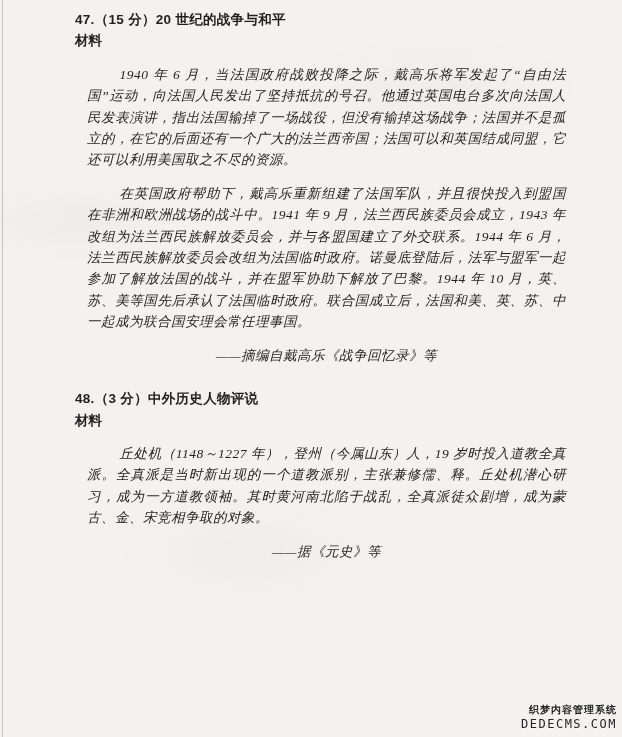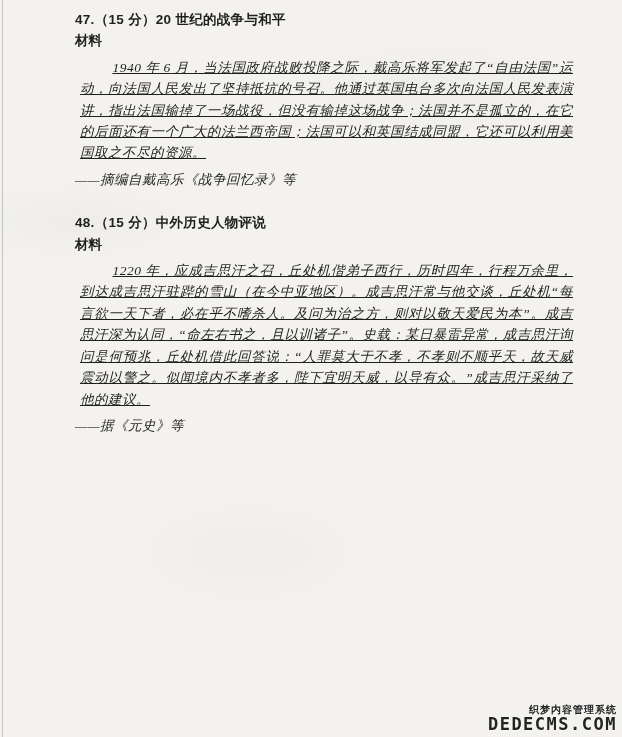--- a/index.html
+++ b/index.html
@@ -34,30 +34,29 @@
   .q-header {
     font-family: "Liberation Sans", sans-serif;
     font-weight: bold;
     letter-spacing: 0.3px;
   }
   .material-label {
     font-family: "Liberation Sans", sans-serif;
     font-weight: bold;
   }
   .material {
-    margin: 5px;
+    margin: 12px;
     text-indent: 2.4em;
     text-align: justify;
     font-style: italic;
     letter-spacing: 0.5px;
-    text-decoration: underline;
   }
   .source {
     margin: 0;
-    text-align: left;
+    text-align: center;
     font-style: italic;
     letter-spacing: 0.5px;
   }
   .subq {
     margin: 0 0 0 5px;
     padding-left: 27px;
     text-indent: -27px;
     text-align: justify;
     font-family: "Liberation Serif", serif;
   }
@@ -71,46 +70,47 @@
   }
   .watermark-cn {
     font-family: "Liberation Sans", sans-serif;
     font-weight: bold;
     font-size: 10px;
     line-height: 15px;
     letter-spacing: 1px;
   }
   .watermark-en {
     font-family: "DejaVu Sans Mono", monospace;
-    font-weight: bold;
-    font-size: 17px;
+    font-weight: normal;
+    font-size: 12px;
     line-height: 15px;
     letter-spacing: 1.5px;
     padding-left: 36px;
   }
 </style>
 </head>
 <body>
 
 <div class="page">
   <div class="scan-edge"></div>
 
   <div class="content">
 
     <section class="section-47">
       <div class="q-header">47.（15 分）20 世纪的战争与和平</div>
       <div class="material-label">材料</div>
       <p class="material">1940 年 6 月，当法国政府战败投降之际，戴高乐将军发起了“自由法国”运动，向法国人民发出了坚持抵抗的号召。他通过英国电台多次向法国人民发表演讲，指出法国输掉了一场战役，但没有输掉这场战争；法国并不是孤立的，在它的后面还有一个广大的法兰西帝国；法国可以和英国结成同盟，它还可以利用美国取之不尽的资源。</p>
+      <p class="material">在英国政府帮助下，戴高乐重新组建了法国军队，并且很快投入到盟国在非洲和欧洲战场的战斗中。1941 年 9 月，法兰西民族委员会成立，1943 年改组为法兰西民族解放委员会，并与各盟国建立了外交联系。1944 年 6 月，法兰西民族解放委员会改组为法国临时政府。诺曼底登陆后，法军与盟军一起参加了解放法国的战斗，并在盟军协助下解放了巴黎。1944 年 10 月，英、苏、美等国先后承认了法国临时政府。联合国成立后，法国和美、英、苏、中一起成为联合国安理会常任理事国。</p>
       <div class="source">——摘编自戴高乐《战争回忆录》等</div>
     </section>
 
     <section class="section-48">
-      <div class="q-header">48.（15 分）中外历史人物评说</div>
+      <div class="q-header">48.（3 分）中外历史人物评说</div>
       <div class="material-label">材料</div>
-      <p class="material">1220 年，应成吉思汗之召，丘处机偕弟子西行，历时四年，行程万余里，到达成吉思汗驻跸的雪山（在今中亚地区）。成吉思汗常与他交谈，丘处机“每言欲一天下者，必在乎不嗜杀人。及问为治之方，则对以敬天爱民为本”。成吉思汗深为认同，“命左右书之，且以训诸子”。史载：某日暴雷异常，成吉思汗询问是何预兆，丘处机借此回答说：“人罪莫大于不孝，不孝则不顺乎天，故天威震动以警之。似闻境内不孝者多，陛下宜明天威，以导有众。”成吉思汗采纳了他的建议。</p>
+      <p class="material">丘处机（1148～1227 年），登州（今属山东）人，19 岁时投入道教全真派。全真派是当时新出现的一个道教派别，主张兼修儒、释。丘处机潜心研习，成为一方道教领袖。其时黄河南北陷于战乱，全真派徒众剧增，成为蒙古、金、宋竞相争取的对象。</p>
       <div class="source">——据《元史》等</div>
 
     </section>
 
   </div>
 
   <div class="watermark">
     <div class="watermark-cn">织梦内容管理系统</div>
     <div class="watermark-en">DEDECMS.COM</div>
   </div>

